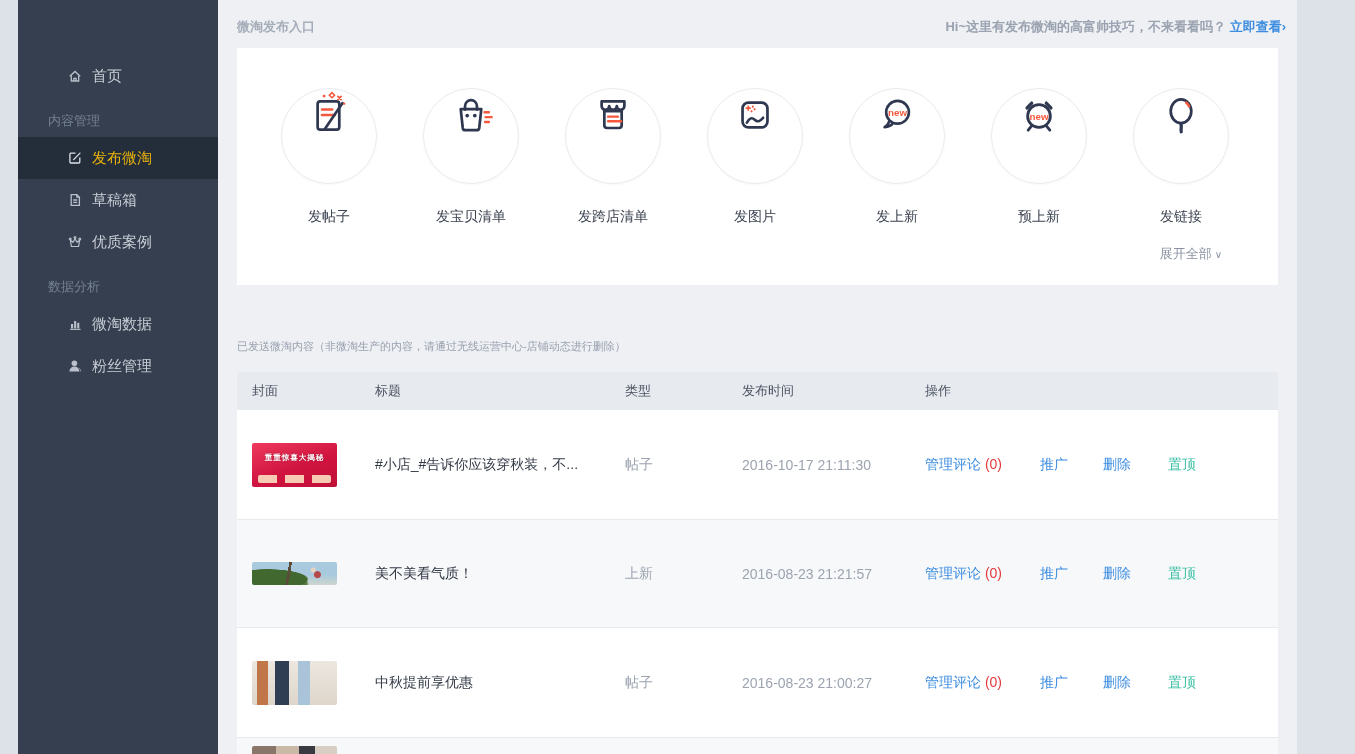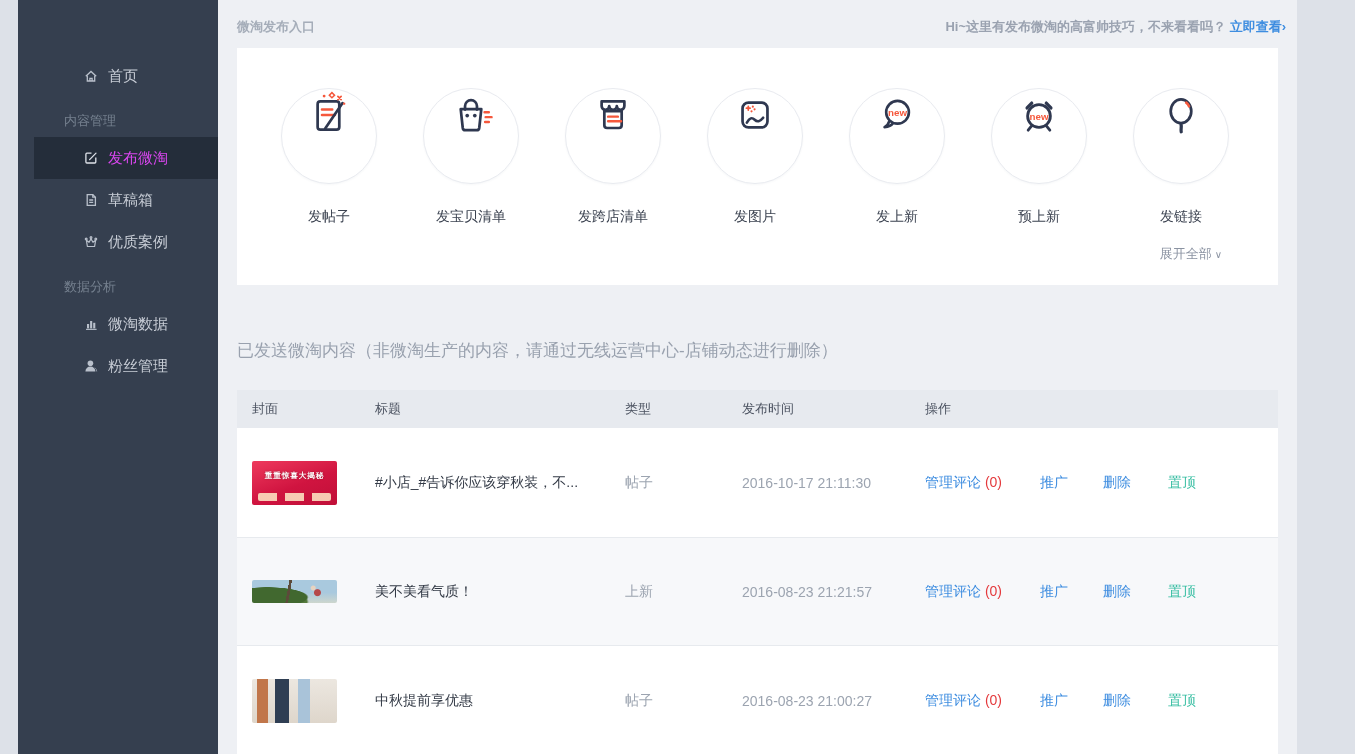--- a/index.html
+++ b/index.html
@@ -4,24 +4,24 @@
 <style>
   * { margin:0; padding:0; box-sizing:border-box; }
   html,body { width:1355px; height:754px; overflow:hidden;
     font-family:"Liberation Sans","DejaVu Sans",sans-serif;
     background:#dde1e8; }
   .app { position:relative; width:1355px; height:754px; }
 
   
   .sidebar { position:absolute; left:18px; top:0; width:200px; height:754px;
     background:#353f4f; }
-  .side-nav { padding-top:55px;padding-left:16px; }
+  .side-nav { padding-top:55px; }
   .side-item { display:flex; align-items:center; height:42px; padding-left:48px;
     color:#c8cdd6; font-size:15px; cursor:pointer; }
-  .side-item.active { background:#242d3a; color:#d946ef; }
+  .side-item.active { background:#242d3a; color:#eab308; }
   .side-section { margin-top:14px; margin-bottom:6px; padding-left:30px;
     color:#75808f; font-size:13px; height:20px; line-height:20px; }
   .sicon { width:17px; height:17px; margin-right:9px; display:inline-flex;
     align-items:center; justify-content:center; flex:none; }
   .sicon svg { width:16px; height:16px; }
 
   
   .main { position:absolute; left:218px; top:0; width:1079px; height:754px;
     background:#eef0f4; overflow:hidden; }
   .topbar { position:relative; height:48px;font-weight:bold; }
@@ -38,21 +38,21 @@
   .entry .circle { width:96px; height:96px; border-radius:50%;
     border:1px solid #e9ebf0; background:#fff; display:flex; align-items:flex-start;
     justify-content:center; box-shadow:0 1px 2px rgba(60,70,90,.04); }
   .entry .circle svg { width:52px; height:52px; }
   .entry .elabel { margin-top:24px; font-size:14px; color:#3b4250; }
   .expand { position:absolute; right:56px; bottom:22px; font-size:13px;
     color:#8b93a2; cursor:pointer; }
   .expand .caret { font-size:10px; margin-left:3px; }
 
   
-  .sent-title { margin:54px 0 28px 19px; font-size:17px; color:#99a1ae; }
+  .sent-title { margin:54px 0 18px 19px; font-size:11px; color:#99a1ae; }
   .table { margin-left:19px; width:1041px; }
   .thead { display:grid; grid-template-columns:123px 250px 117px 183px 1fr;
     align-items:center; height:38px; padding-left:15px; background:#e7eaef;
     font-size:13px; color:#4b5260; }
   .trow { display:grid;
     grid-template-columns:123px 250px 117px 183px 115px 63px 65px 1fr;
     align-items:center; height:109px; padding-left:15px; background:#fff;
     font-size:14px; }
   .trow.alt { background:#f7f8fa; border-top:1px solid #e7eaee;
     border-bottom:1px solid #e7eaee; }

